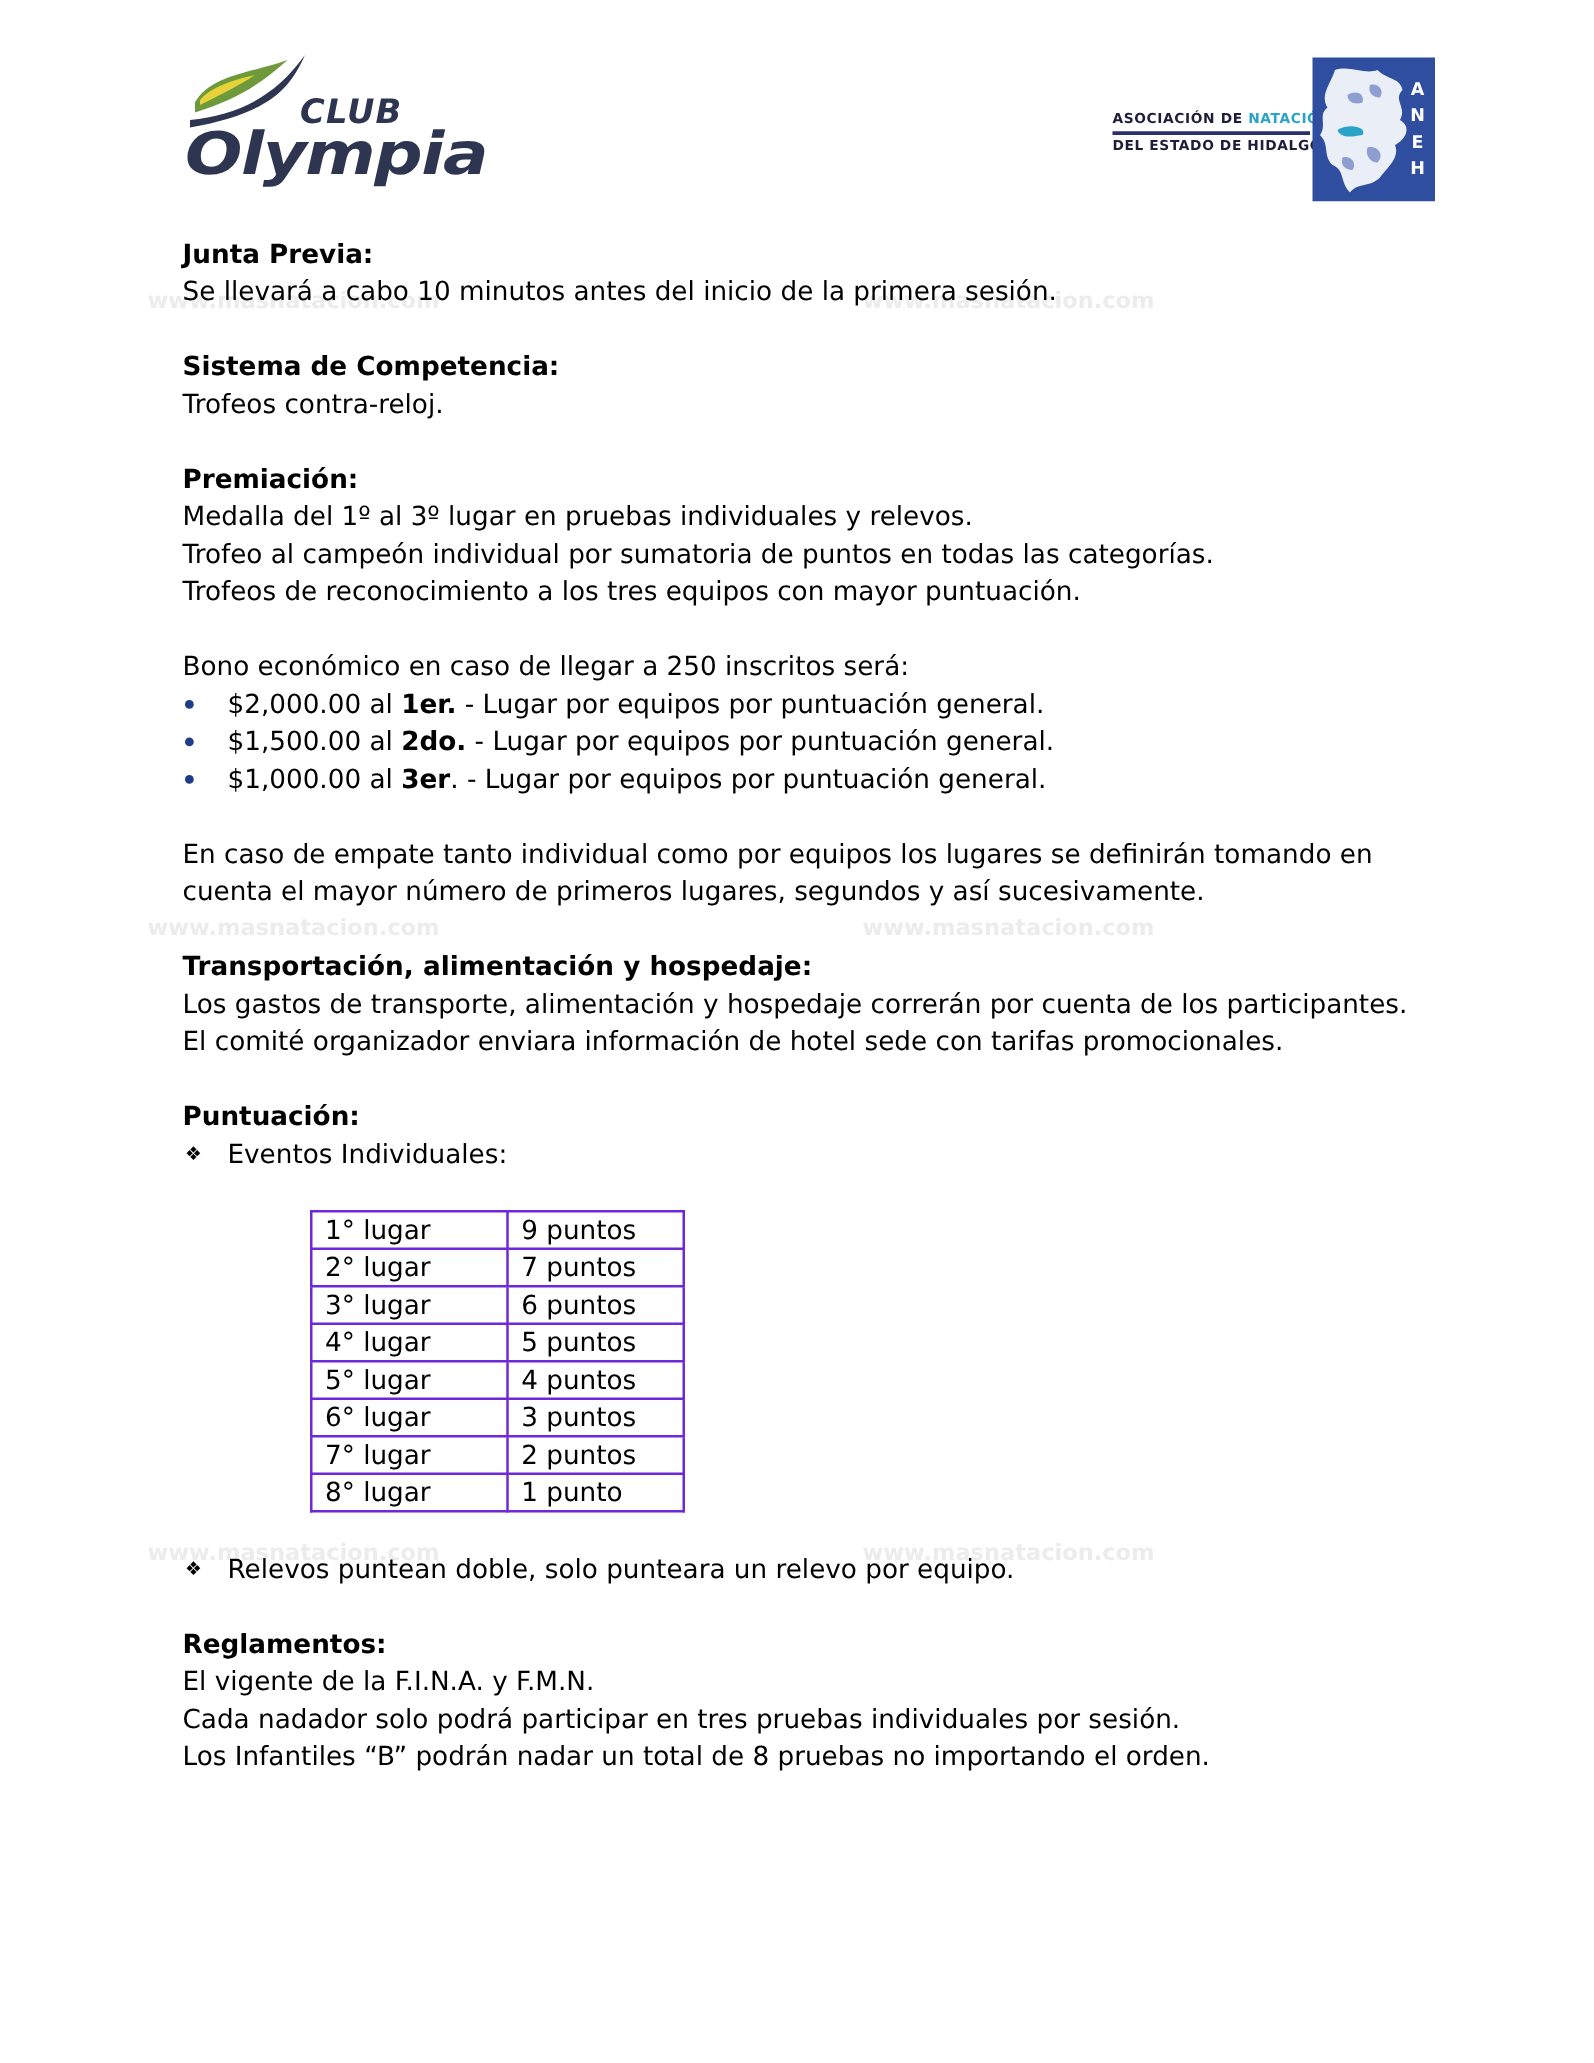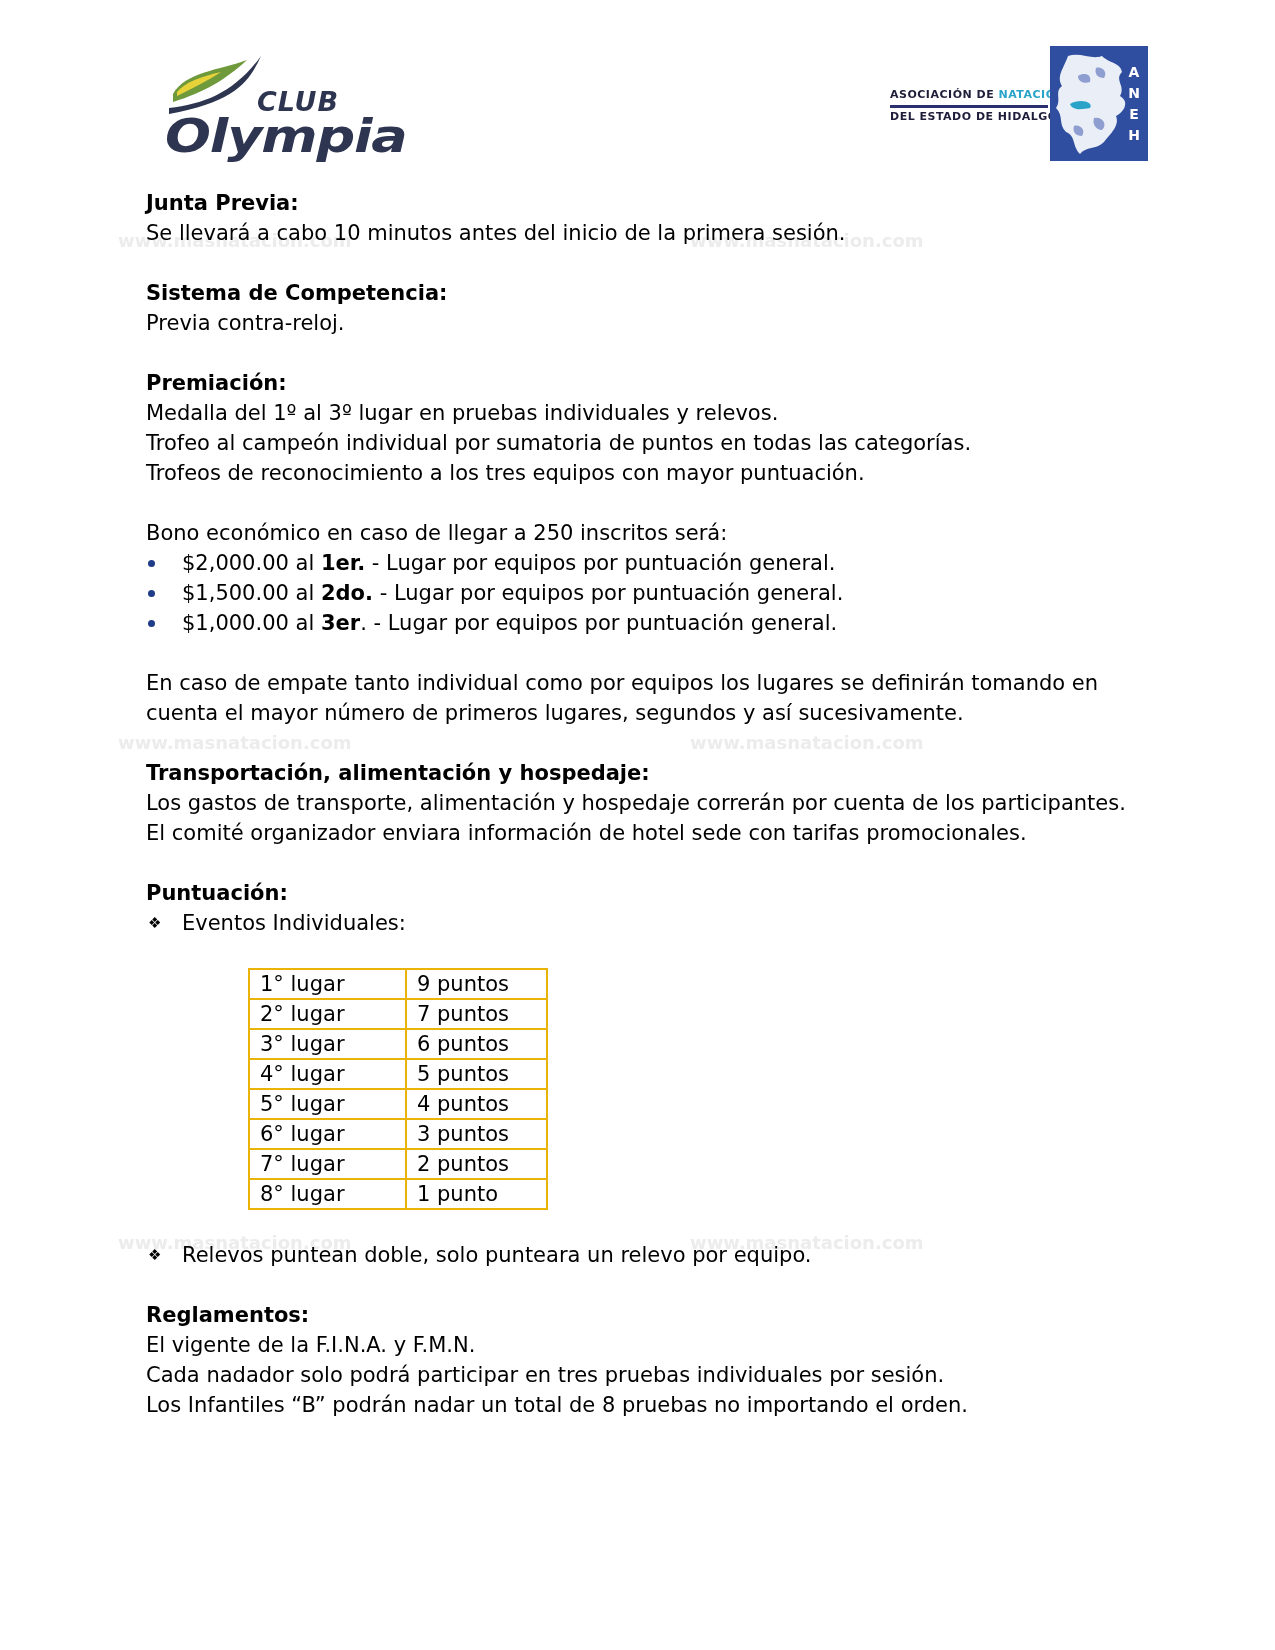--- a/index.html
+++ b/index.html
@@ -3,21 +3,21 @@
   <meta charset="utf-8">
   <style>
     html, body { margin: 0; padding: 0; background: #ffffff; }
     body {
       width: 1275px; height: 1650px; position: relative; overflow: hidden;
       font-family: "DejaVu Sans", sans-serif; color: #000;
     }
     .page { position: absolute; left: 0; top: 0; width: 1275px; height: 1650px; }
 
     
-    .logo-left { position: absolute; left: 148px; top: 52px; width: 245px; height: 110px; margin-left: 17px; }
+    .logo-left { position: absolute; left: 148px; top: 40px; width: 245px; height: 110px; }
     .logo-left .swoosh { position: absolute; left: 0; top: 0; width: 110px; height: 70px; }
     .logo-left .club {
       position: absolute; left: 92px; top: 34px; font-family: "DejaVu Sans", sans-serif;
       font-weight: bold; font-style: italic; font-size: 27px; color: #2e3550; letter-spacing: 1px;
     }
     .logo-left .olympia {
       position: absolute; left: 0px; top: 56px; font-family: "DejaVu Sans", sans-serif;
       font-weight: bold; font-style: italic; font-size: 47px; color: #2e3550; letter-spacing: -1px;
       transform: scaleX(1.15); transform-origin: left top;
     }
@@ -69,21 +69,21 @@
     .dlist { margin: 0; padding: 0; list-style: none; }
     .dlist li { position: relative; padding-left: 36px; }
     .dlist li .diamond {
       position: absolute; left: 2px; top: 0; font-size: 15px; color: #000;
     }
 
     table.points {
       position: relative; margin-left: 102px; margin-top: 30px; border-collapse: collapse;
       font-size: 21px; line-height: 28px;
     }
-    table.points td { border: 2px solid #eab308; padding: 0 10px; height: 28px; }
+    table.points td { border: 2px solid #6d28d9; padding: 0 10px; height: 28px; }
     table.points td.place { width: 135px; }
     table.points td.pts { width: 119px; margin-top: 22px; }
   </style>
 </head>
 <body>
 
 <div class="page">
 
   <div class="logo-left">
     <svg class="swoosh" viewBox="0 0 110 70" width="110" height="70">
@@ -124,21 +124,21 @@
   <div class="watermark" style="left:118px; top:1232px;">www.masnatacion.com</div>
   <div class="watermark" style="left:690px; top:1232px;">www.masnatacion.com</div>
 
   <div class="content">
 
     <p class="heading">Junta Previa:</p>
     <p>Se llevará a cabo 10 minutos antes del inicio de la primera sesión.</p>
     <div class="gap"></div>
 
     <p class="heading">Sistema de Competencia:</p>
-    <p>Previa contra-reloj.</p>
+    <p>Trofeos contra-reloj.</p>
     <div class="gap"></div>
 
     <p class="heading">Premiación:</p>
     <p>Medalla del 1º al 3º lugar en pruebas individuales y relevos.</p>
     <p>Trofeo al campeón individual por sumatoria de puntos en todas las categorías.</p>
     <p>Trofeos de reconocimiento a los tres equipos con mayor puntuación.</p>
     <div class="gap"></div>
 
     <p>Bono económico en caso de llegar a 250 inscritos será:</p>
     <ul class="bullets">

